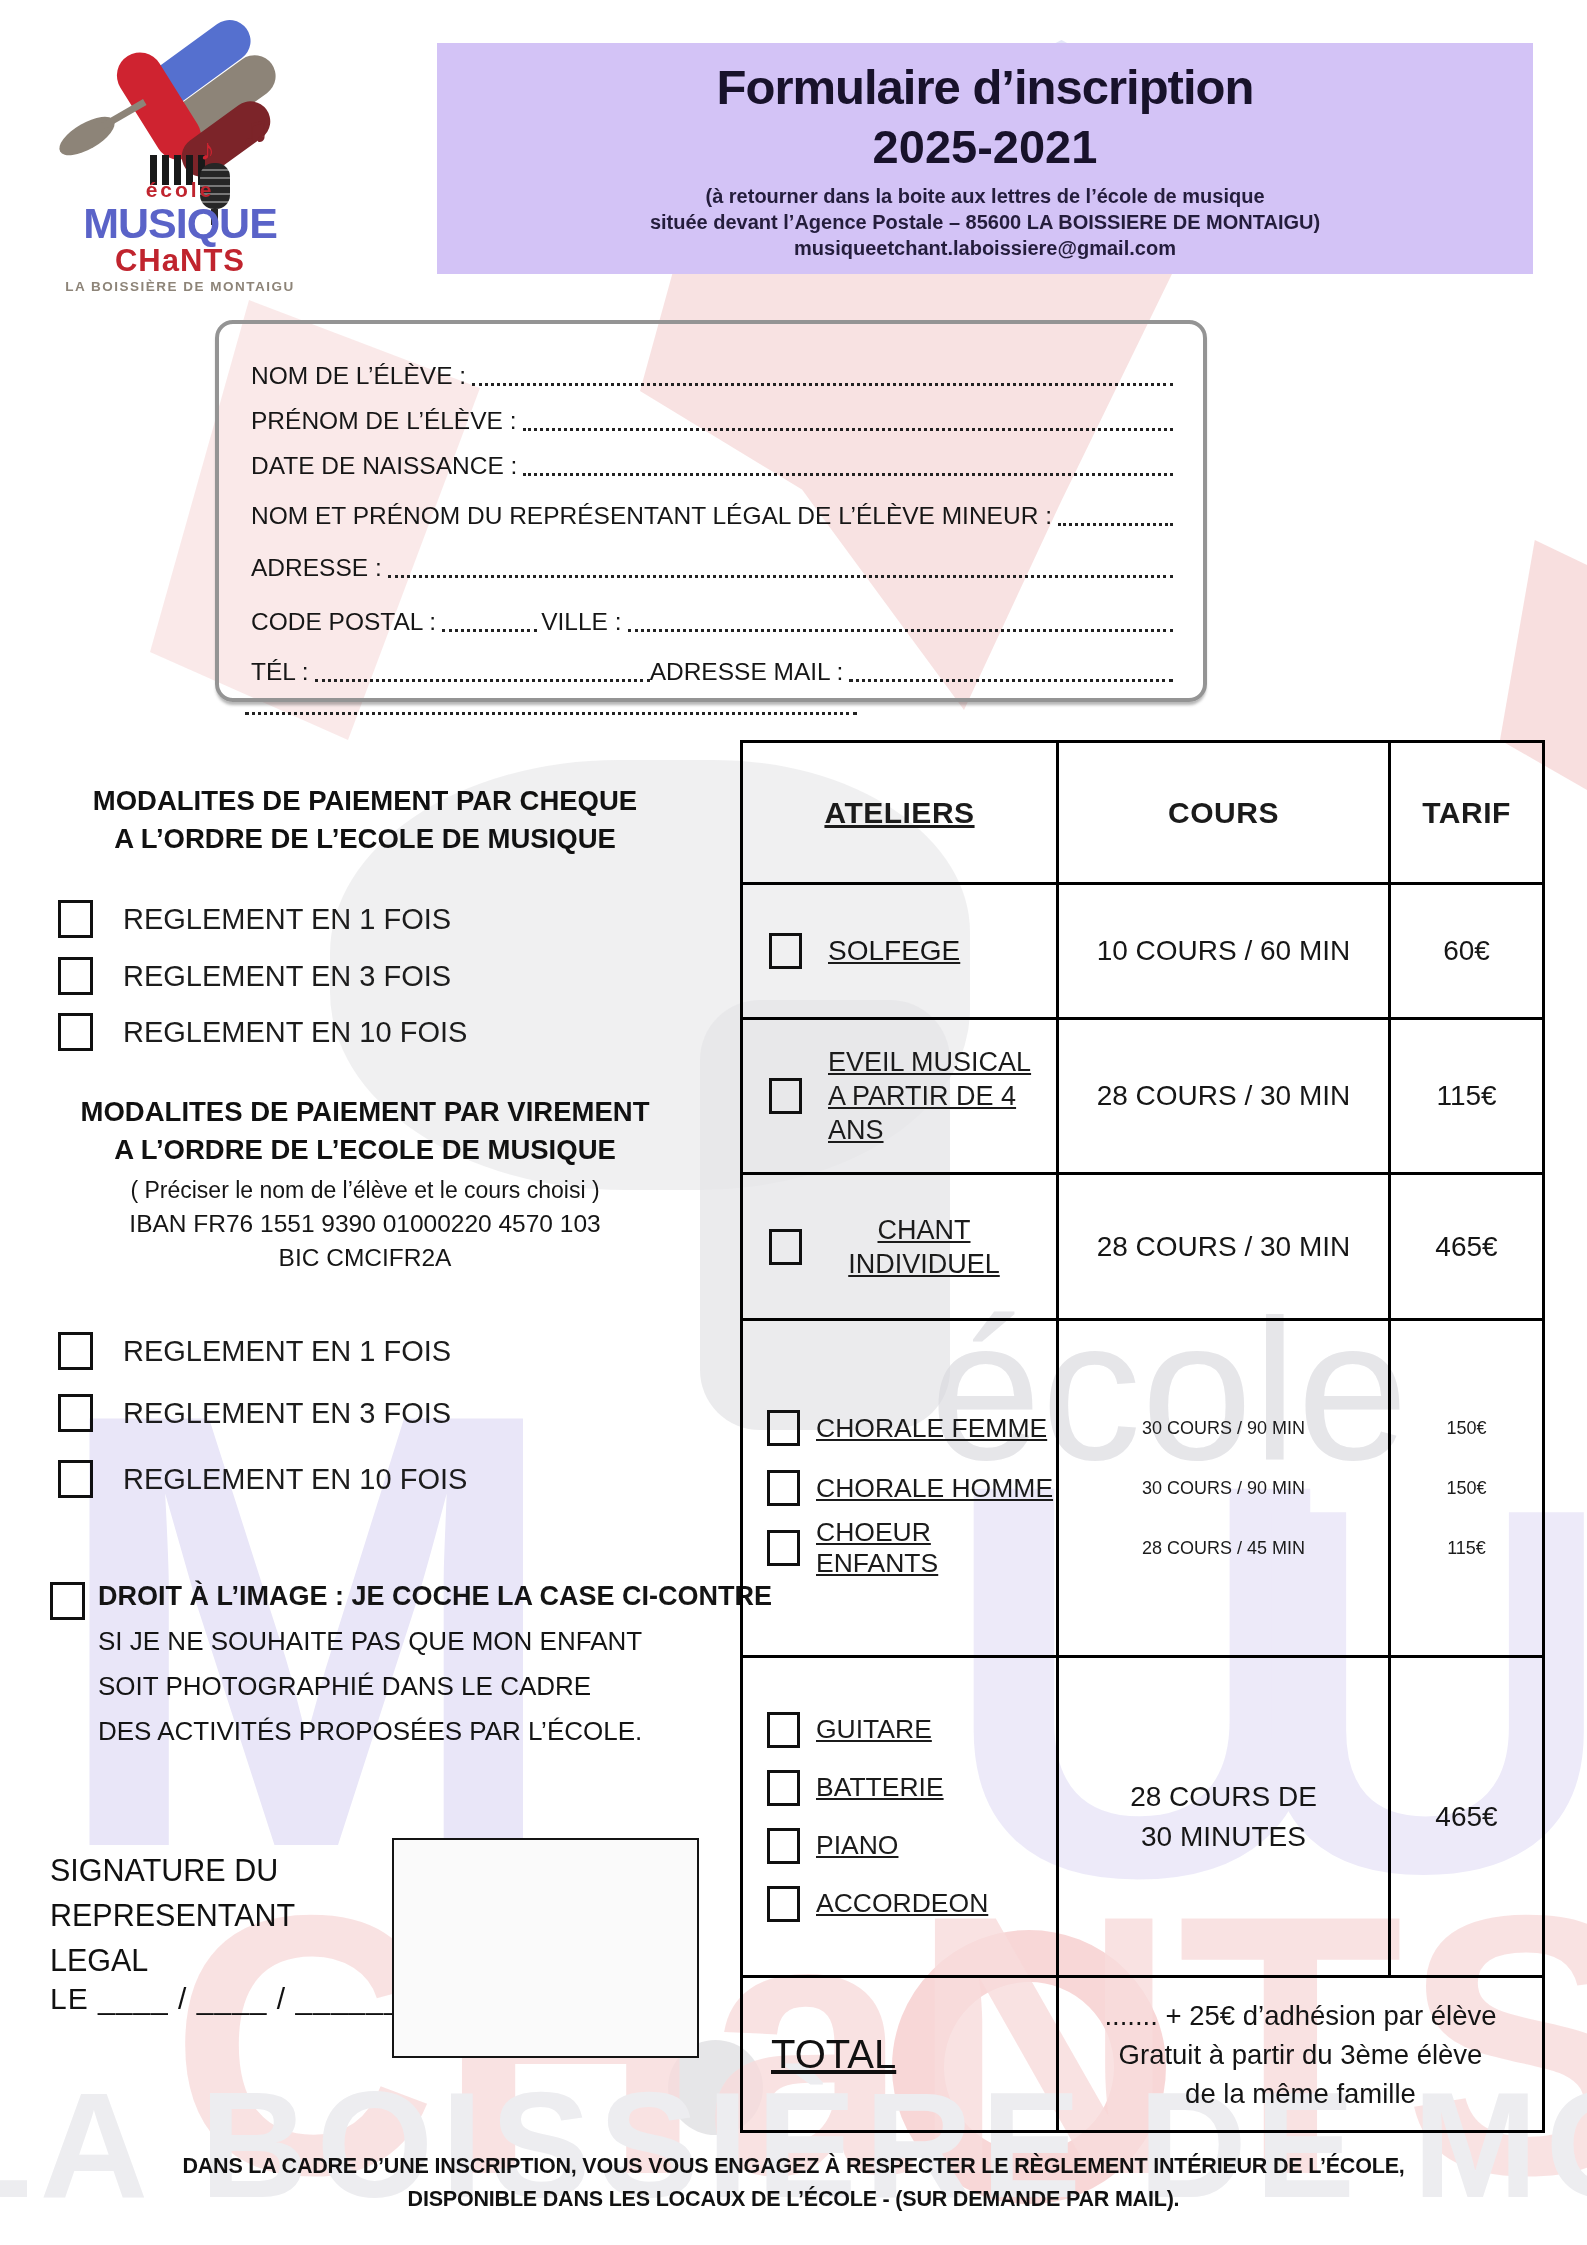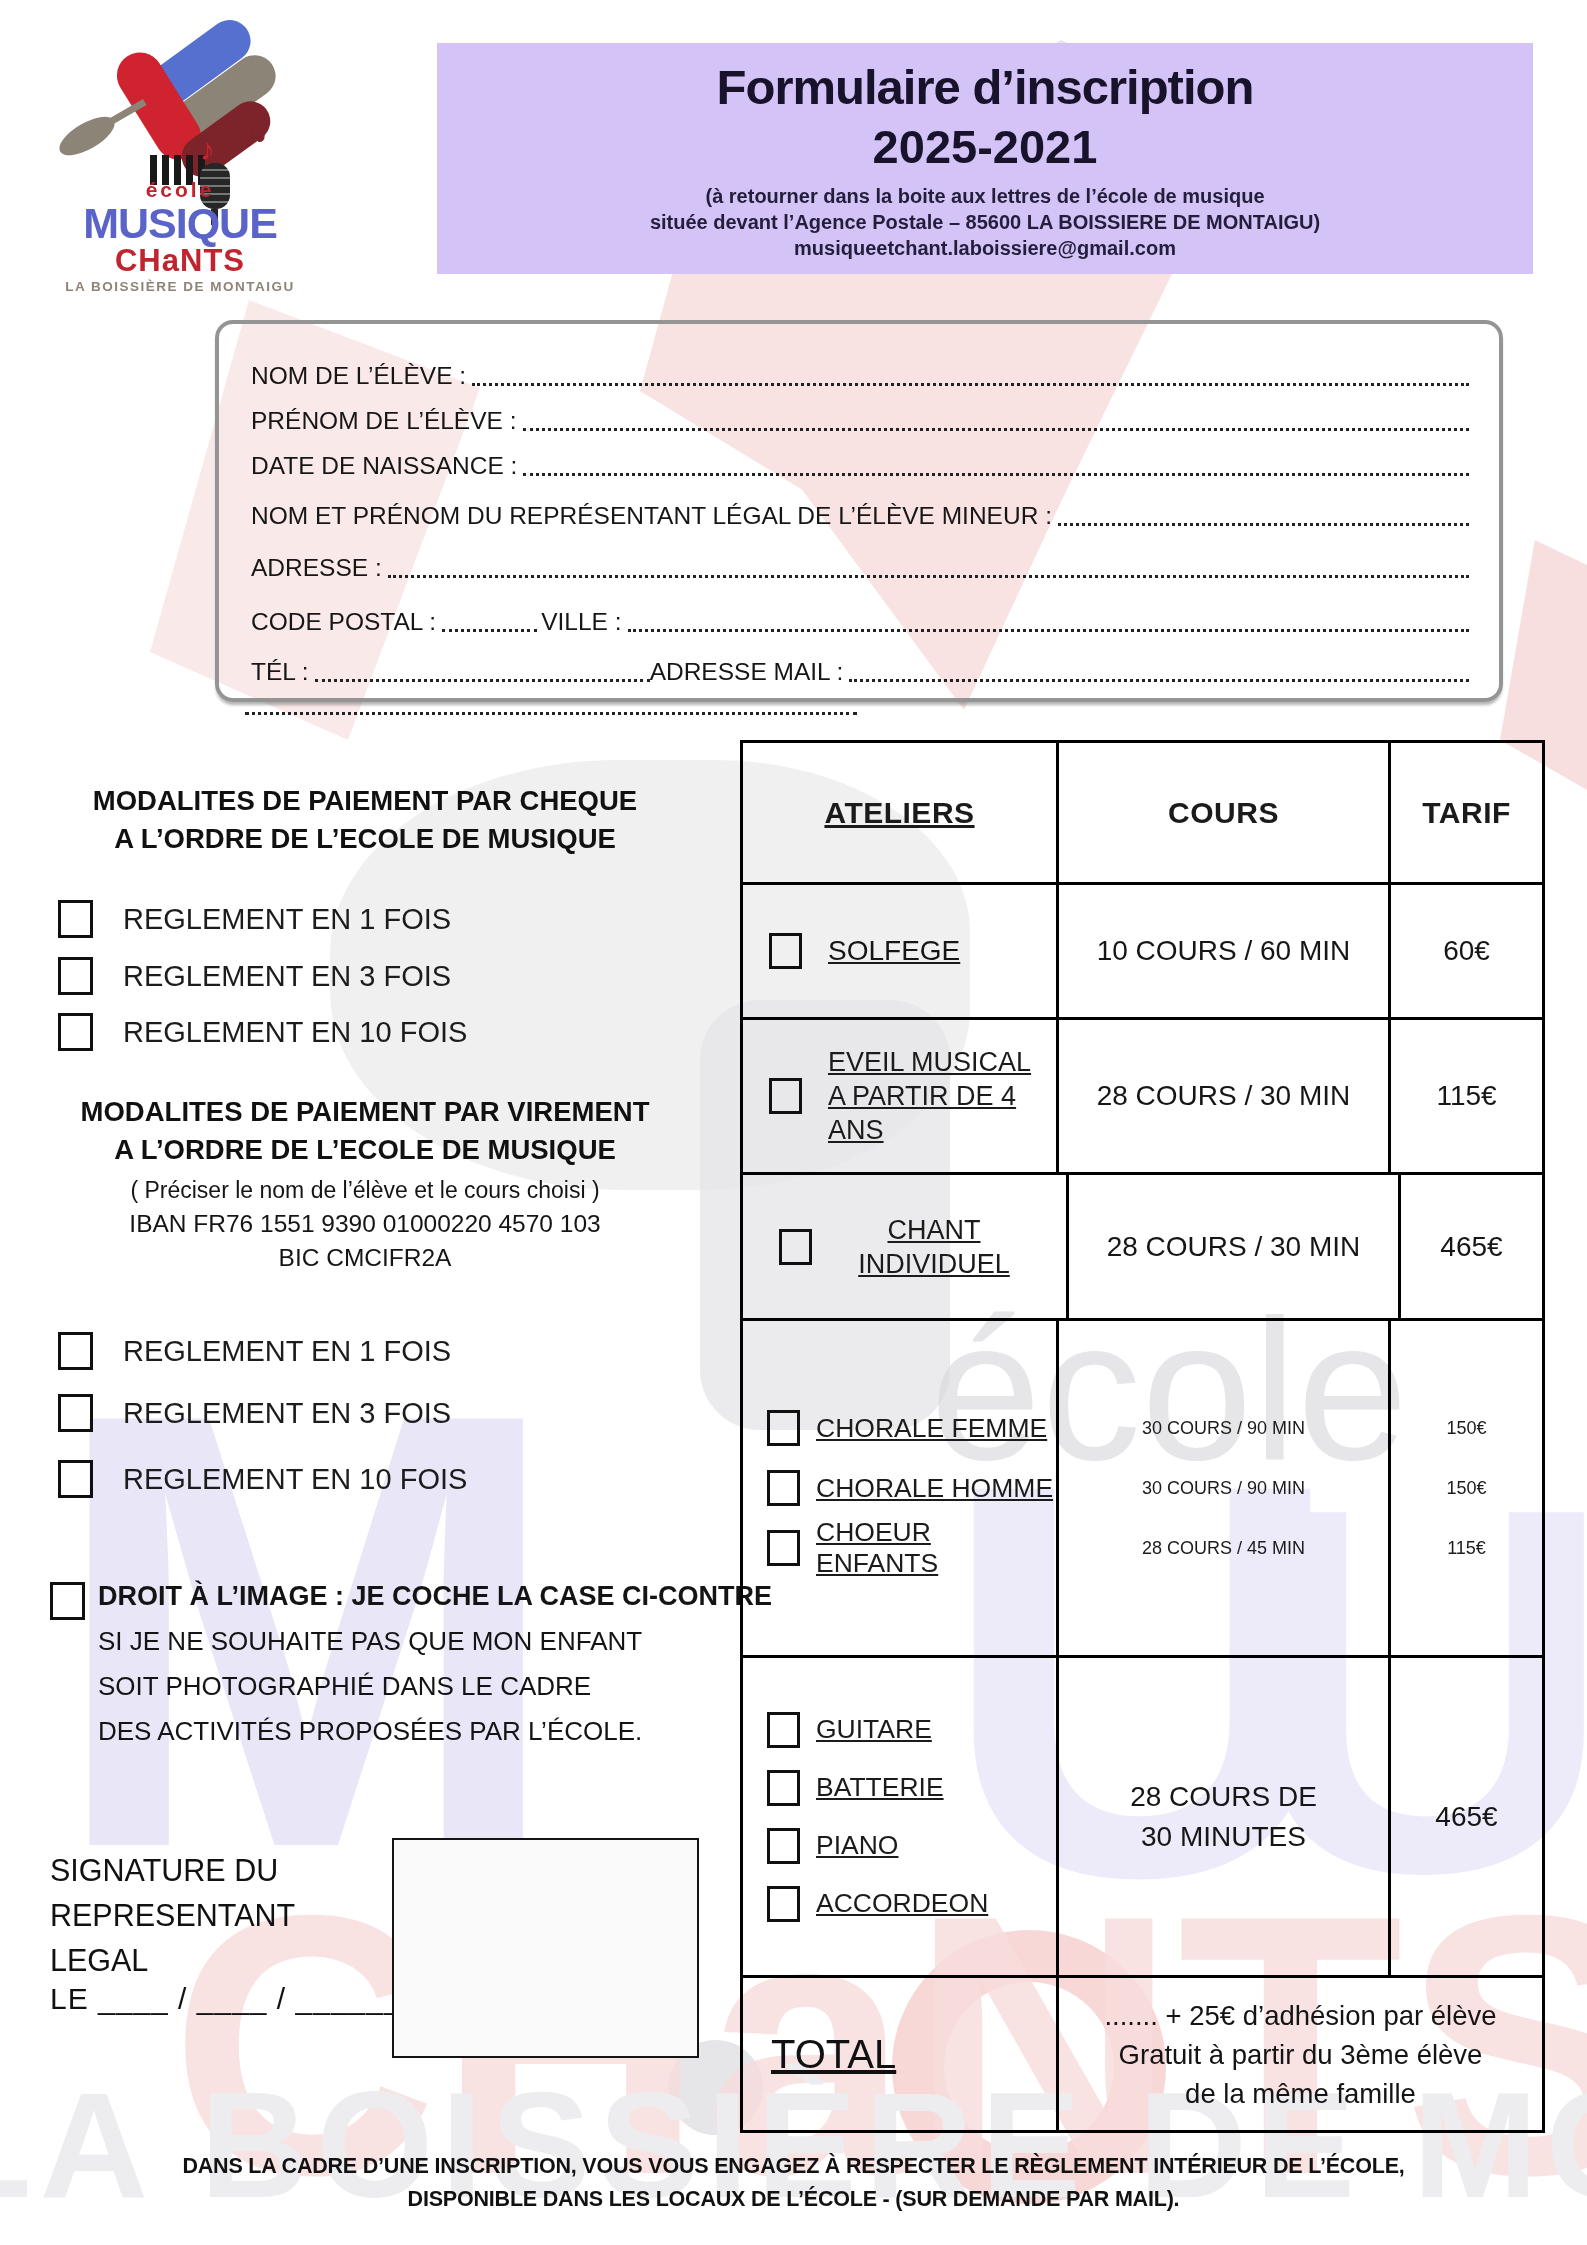--- a/index.html
+++ b/index.html
@@ -51,21 +51,21 @@
   .lg-ecole{position:absolute;left:0;right:0;top:163px;text-align:center;font-size:21px;letter-spacing:3px;color:#c0242e;font-weight:bold;}
   .lg-musique{position:absolute;left:0;right:0;top:184px;text-align:center;font-size:43px;font-weight:800;color:#5a63c8;letter-spacing:-1px;}
   .lg-chants{position:absolute;left:0;right:0;top:228px;text-align:center;font-size:31px;font-weight:800;color:#c0242e;letter-spacing:1px;}
   .lg-city{position:absolute;left:0;right:0;top:264px;text-align:center;font-size:13.5px;font-weight:bold;color:#8d8478;letter-spacing:1.5px;}
   
   .hdr{left:437px;top:43px;width:1096px;height:231px;background:#d3c3f6;z-index:1;text-align:center;color:#18122b;}
   .hdr-title{font-size:49px;font-weight:800;margin-top:16px;letter-spacing:-1px;}
   .hdr-year{font-size:47px;font-weight:800;margin-top:4px;letter-spacing:0px;}
   .hdr-note{font-size:20px;font-weight:bold;line-height:26px;margin-top:9px;color:#241d3c;}
   
-  .sbox{left:215px;top:320px;width:1288px;height:382px;border:4px solid #949494;border-radius:18px;
+  .sbox{left:215px;top:320px;width:992px;height:382px;border:4px solid #949494;border-radius:18px;
     box-shadow:0 4px 3px -1px rgba(70,70,70,.4);z-index:1;box-sizing:border-box;}
   .frow{position:absolute;left:32px;right:30px;height:40px;display:flex;align-items:flex-end;}
   .flabel{white-space:nowrap;font-size:24.5px;color:#161616;padding-right:6px;line-height:1.15;}
   .dots{border-bottom:3.2px dotted #222;margin-bottom:4px;}
   .dots.grow{flex:1;}
   .after-box-dots{left:245px;top:712px;width:612px;height:0;border-bottom:3.2px dotted #222;z-index:1;}
   
   .z1{z-index:1;}
   .sec-title{text-align:center;font-size:27.5px;font-weight:800;line-height:38px;color:#111;}
   .opt{display:flex;align-items:center;gap:30px;}
@@ -261,21 +261,21 @@
       <div class="tc c1 atel">
         <span class="cb-s"></span>
         <span class="two">
           <div>EVEIL MUSICAL</div>
           <div>A PARTIR DE 4 ANS</div>
         </span>
       </div>
       <div class="tc c2 cell-txt">28 COURS / 30 MIN</div>
       <div class="tc c3 cell-txt">115€</div>
     </div>
-    <div class="trow" style="height:146px;padding-left:10px;">
+    <div class="trow" style="height:146px;">
       <div class="tc c1 atel" style="gap:0;">
         <span class="cb-s"></span>
         <span class="center-lbl">
           <div>CHANT</div>
           <div>INDIVIDUEL</div>
         </span>
       </div>
       <div class="tc c2 cell-txt">28 COURS / 30 MIN</div>
       <div class="tc c3 cell-txt">465€</div>
     </div>

